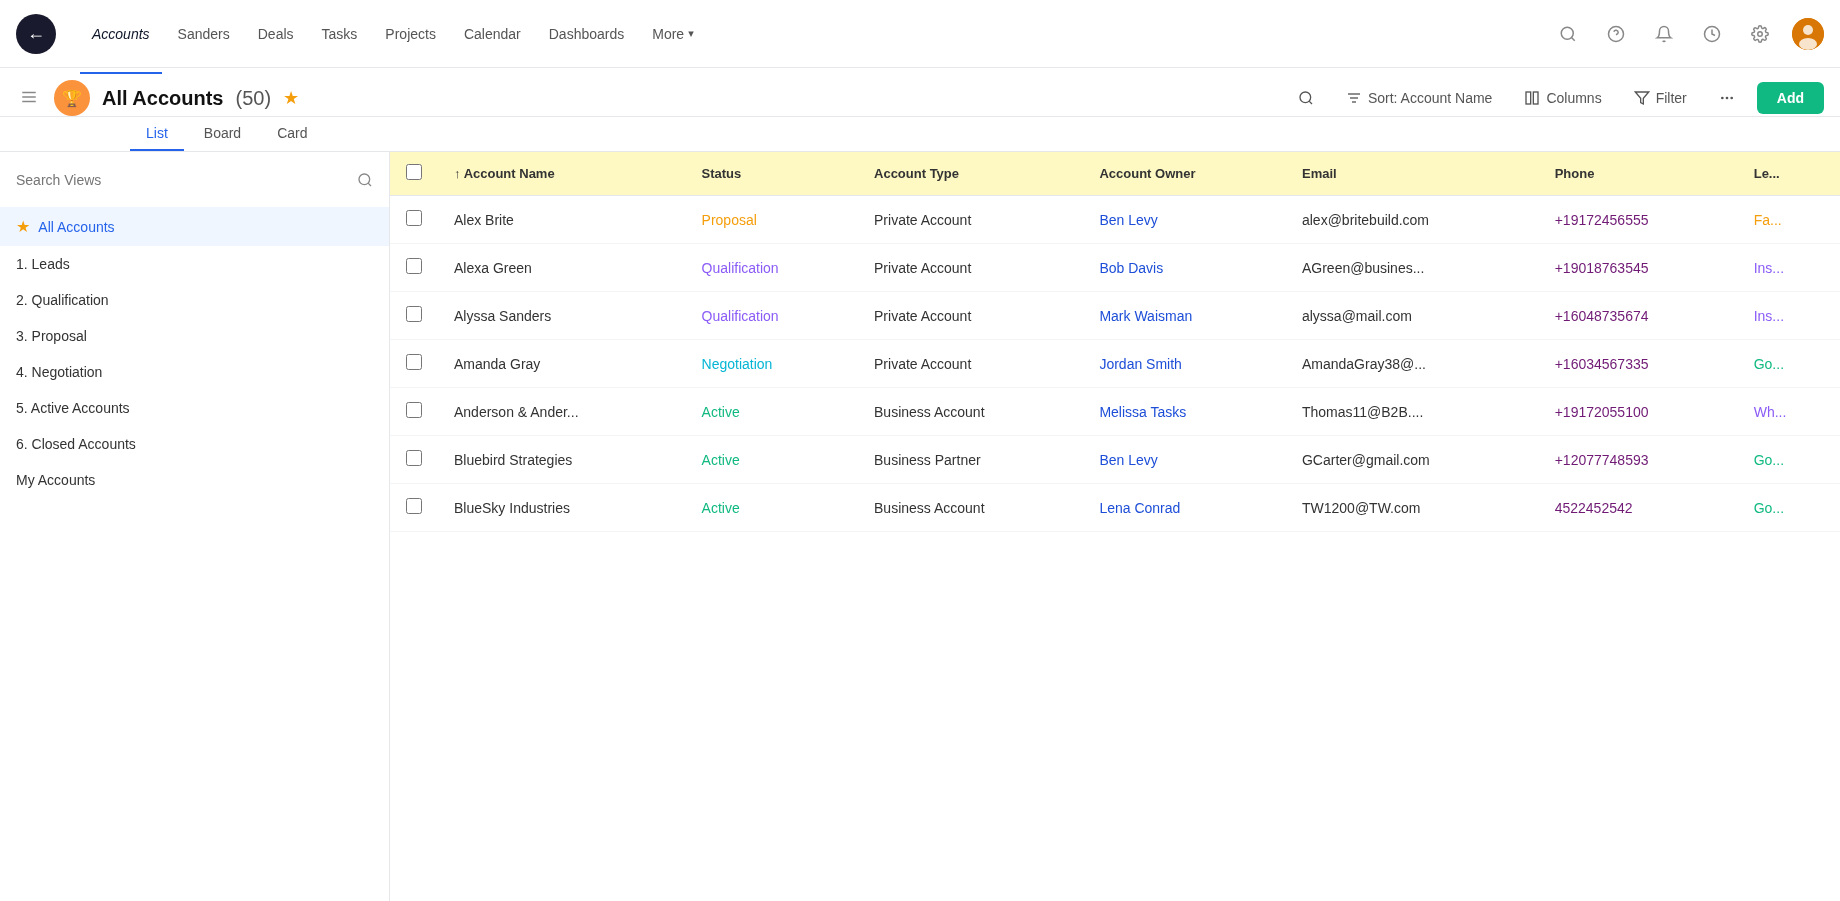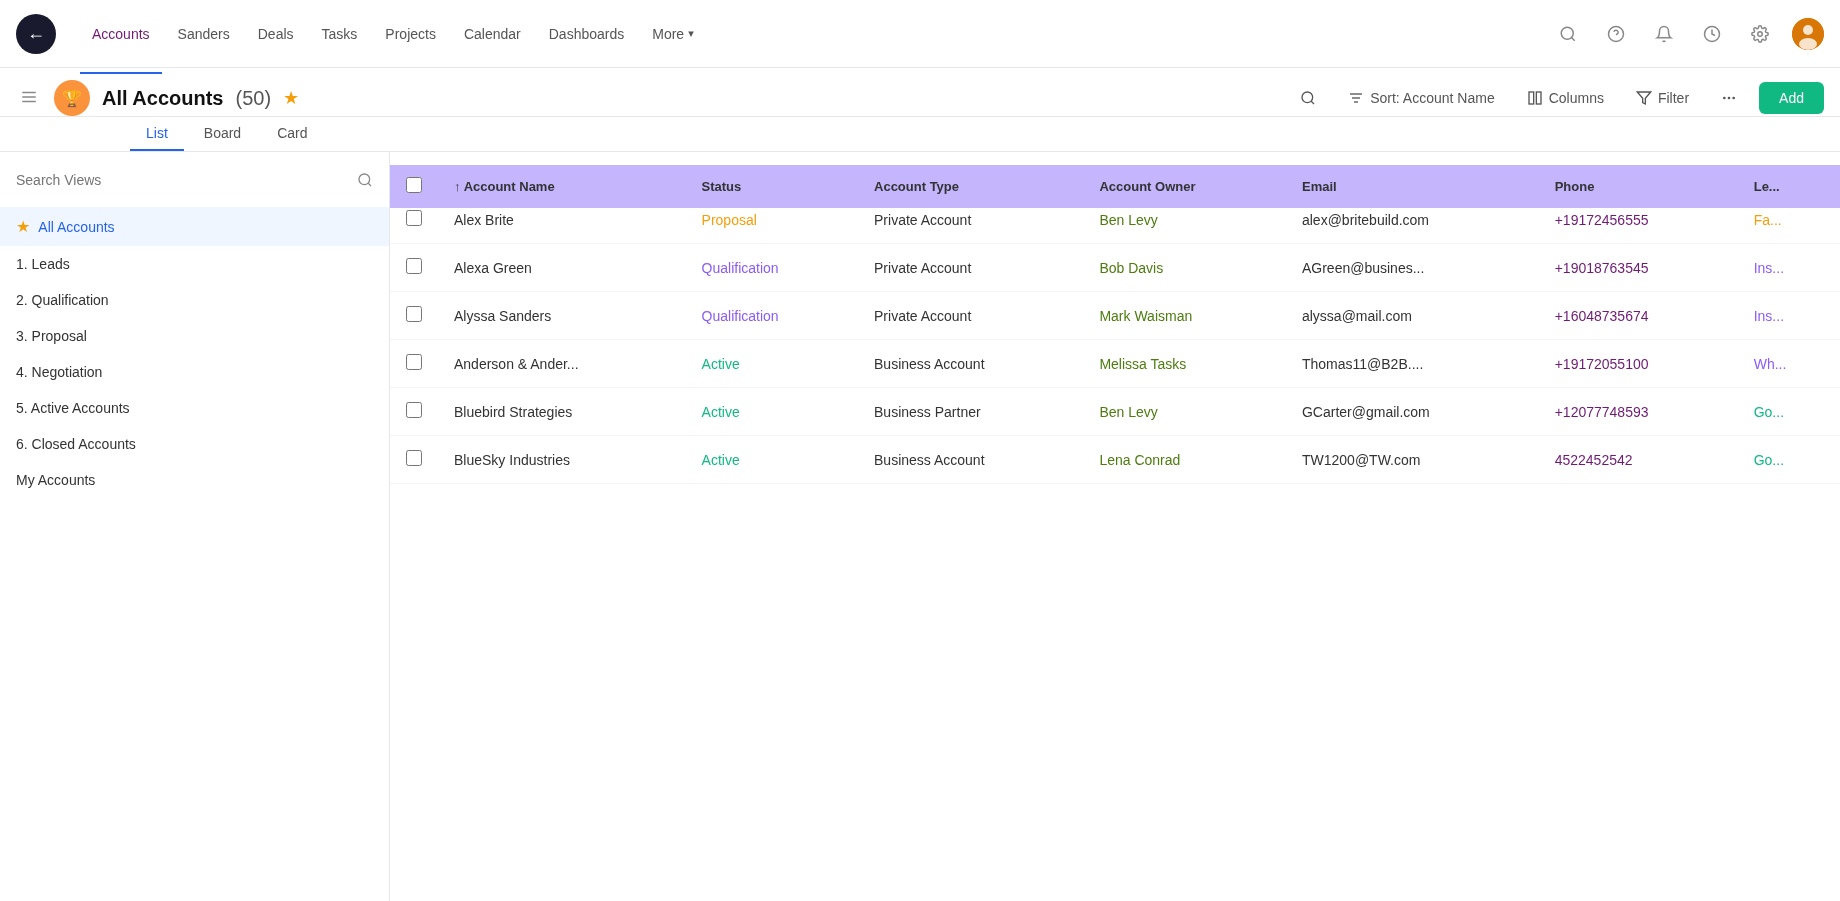--- a/index.html
+++ b/index.html
@@ -15,21 +15,21 @@
       width: 40px; height: 40px; background: #1a1a2e; border-radius: 50%;
       display: flex; align-items: center; justify-content: center;
       color: #fff; font-weight: bold; font-size: 18px; margin-right: 24px; flex-shrink: 0;
     }
     .nav-links { display: flex; align-items: center; gap: 4px; flex: 1; }
     .nav-link {
       padding: 8px 12px; cursor: pointer; color: #555; font-size: 14px;
       border-radius: 4px; white-space: nowrap; text-decoration: none;
       display: inline-block; position: relative;
     }
-    .nav-link.active { color: #701a75; font-weight: 500; }
+    .nav-link.active { color: #0f172a; font-weight: 500; font-style: italic; }
     .nav-link.active::after {
       content: ''; position: absolute; bottom: -24px; left: 0; right: 0;
       height: 2px; background: #2563eb;
     }
     .nav-more { display: flex; align-items: center; gap: 4px; }
     .nav-icons { display: flex; align-items: center; gap: 16px; margin-left: auto; }
     .nav-icon-btn {
       width: 32px; height: 32px; display: flex; align-items: center; justify-content: center;
       cursor: pointer; color: #888; border-radius: 50%;
     }
@@ -49,21 +49,21 @@
     .subheader-title { font-size: 20px; font-weight: 600; color: #111; }
     .subheader-count { font-size: 20px; font-weight: 400; color: #555; }
     .star-icon { color: #f59e0b; font-size: 18px; cursor: pointer; }
     .subheader-actions { display: flex; align-items: center; gap: 12px; }
     .action-btn {
       display: flex; align-items: center; gap: 6px; padding: 6px 10px;
       color: #555; cursor: pointer; border-radius: 4px; font-size: 14px;
     }
     .add-btn {
       background: #10b981; color: #fff; border: none; padding: 8px 20px;
-      border-radius: 6px; font-size: 14px; font-weight: 400; cursor: pointer;
+      border-radius: 6px; font-size: 14px; font-weight: 700; cursor: pointer;
     }
     .view-tab {
       padding: 8px 16px; cursor: pointer; color: #555; font-size: 14px;
       border-bottom: 2px solid transparent; margin-right: 4px;
     }
     .view-tab.active { color: #2563eb; border-bottom: 2px solid #2563eb; font-weight: 500; }
 
     
     .main-layout { display: flex; height: calc(901px - 68px - 56px); }
 
@@ -84,35 +84,35 @@
       display: flex; align-items: center; padding: 10px 16px; cursor: pointer;
       font-size: 14px; color: #333; gap: 8px;
     }
     .sidebar-item.active { background: #eff6ff; color: #2563eb; font-weight: 500; }
     .sidebar-item .star { color: #f59e0b; font-size: 16px; }
 
     
     .table-area { flex: 1; overflow: auto; }
     .data-table { width: 100%; border-collapse: collapse; }
     .data-table th {
-      background: #c4b5fd; position: sticky; top: 13px; z-index: 10;
+      background: #fef9c3; position: sticky; top: 0; z-index: 10;
       padding: 12px 16px; text-align: left; font-size: 13px; font-weight: 600;
       color: #333; border-bottom: 1px solid #e5e7eb; white-space: nowrap;
     }
     .data-table th.sortable { cursor: pointer; }
     .data-table td {
       padding: 14px 16px; border-bottom: 1px solid #f3f4f6; font-size: 14px;
       color: #333; white-space: nowrap;
     }
     .checkbox-col { width: 48px; }
     .status-proposal { color: #f59e0b; }
     .status-qualification { color: #8b5cf6; }
     .status-negotiation { color: #06b6d4; }
     .status-active { color: #10b981; }
-    .owner-link { color: #4d7c0f; cursor: pointer; text-align: right; }
+    .owner-link { color: #1d4ed8; cursor: pointer; text-align: right; }
     .phone-link { color: #701a75; cursor: pointer; }
     .lead-col { color: #f59e0b; }
     .lead-col-green { color: #10b981; }
     .lead-col-purple { color: #8b5cf6; }
 
     input[type="checkbox"] { width: 16px; height: 16px; cursor: pointer; accent-color: #2563eb; }
 
     
     ::-webkit-scrollbar { width: 6px; height: 6px; }
     ::-webkit-scrollbar-thumb { background: #d1d5db; border-radius: 3px; }
@@ -322,20 +322,30 @@
             <td>Alyssa Sanders</td>
             <td><span class="status-qualification">Qualification</span></td>
             <td>Private Account</td>
             <td><span class="owner-link">Mark Waisman</span></td>
             <td>alyssa@mail.com</td>
             <td><span class="phone-link">+16048735674</span></td>
             <td><span class="lead-col-purple">Ins...</span></td>
           </tr>
           <tr>
             <td><input type="checkbox" style=""></td>
+            <td>Amanda Gray</td>
+            <td><span class="status-negotiation">Negotiation</span></td>
+            <td>Private Account</td>
+            <td><span class="owner-link">Jordan Smith</span></td>
+            <td>AmandaGray38@...</td>
+            <td><span class="phone-link">+16034567335</span></td>
+            <td><span class="lead-col-green">Go...</span></td>
+          </tr>
+          <tr>
+            <td><input type="checkbox" style=""></td>
             <td>Anderson &amp; Ander...</td>
             <td><span class="status-active">Active</span></td>
             <td>Business Account</td>
             <td><span class="owner-link">Melissa Tasks</span></td>
             <td>Thomas11@B2B....</td>
             <td><span class="phone-link">+19172055100</span></td>
             <td><span class="lead-col-purple">Wh...</span></td>
           </tr>
           <tr>
             <td><input type="checkbox" style=""></td>

